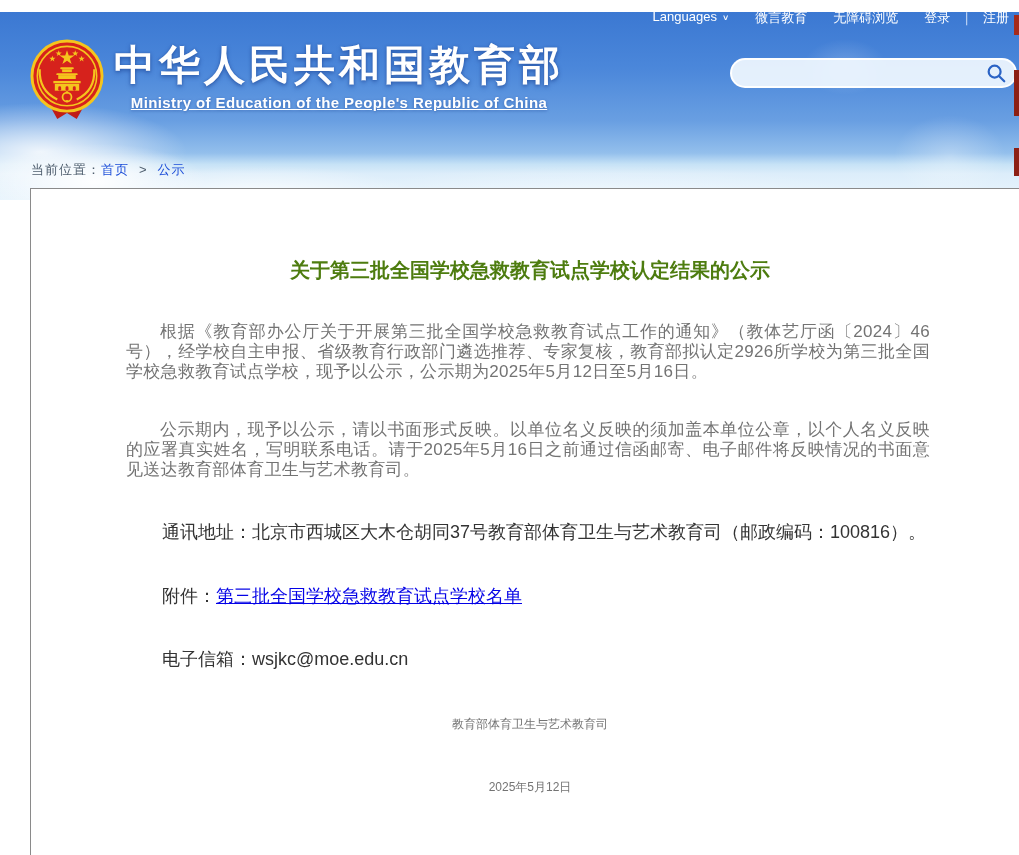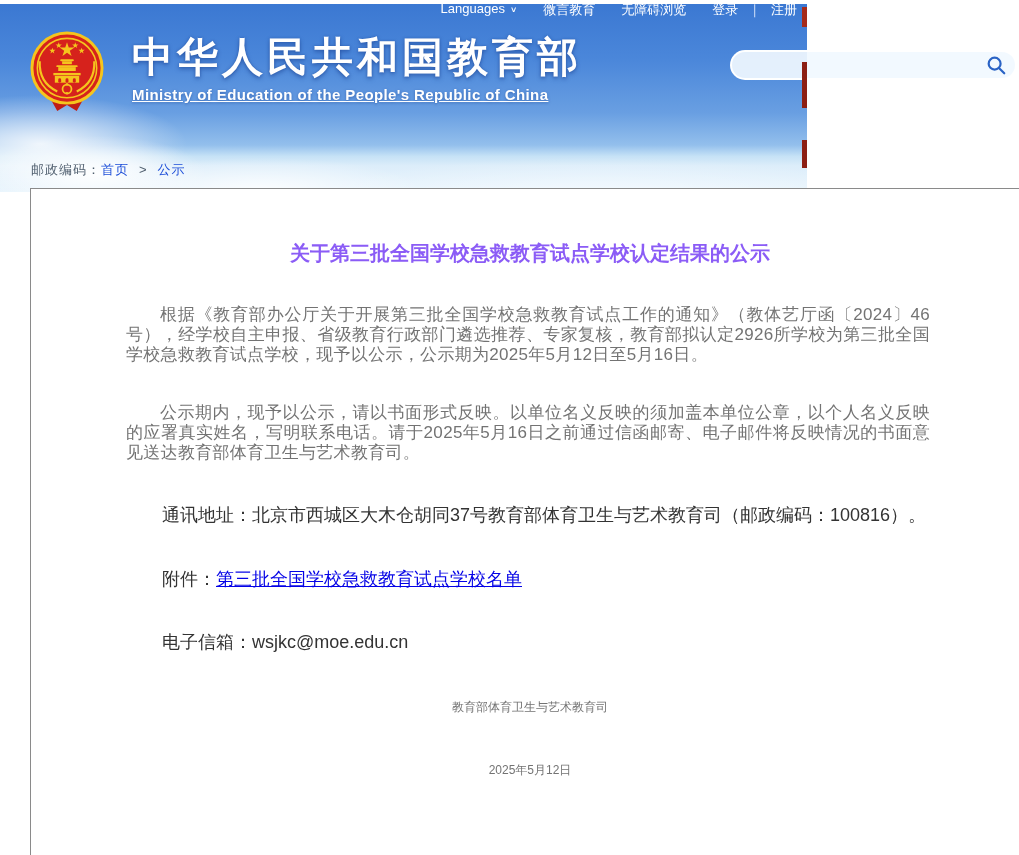--- a/index.html
+++ b/index.html
@@ -4,21 +4,21 @@
 <style>
   html,body{margin:0;padding:0;}
   body{
     width:1019px;height:855px;position:relative;overflow:hidden;
     background:#ffffff;
     font-family:"Liberation Sans","DejaVu Sans",sans-serif;
     -webkit-font-smoothing:antialiased;
   }
   
   .header{
-    position:absolute;left:0;top:4px;width:807px;height:188px;
+    position:absolute;left:0;top:12px;width:1019px;height:188px;
     background:
       radial-gradient(ellipse 160px 55px at 95px 170px, rgba(255,255,255,.95) 0%, rgba(255,255,255,0) 70%),
       radial-gradient(ellipse 210px 70px at 40px 140px, rgba(255,255,255,.85) 0%, rgba(255,255,255,0) 70%),
       radial-gradient(ellipse 230px 45px at 260px 185px, rgba(255,255,255,.8) 0%, rgba(255,255,255,0) 70%),
       radial-gradient(ellipse 420px 60px at 600px 195px, rgba(255,255,255,.55) 0%, rgba(255,255,255,0) 70%),
       radial-gradient(ellipse 60px 40px at 845px 55px, rgba(255,255,255,.20) 0%, rgba(255,255,255,0) 70%),
       radial-gradient(ellipse 80px 60px at 950px 145px, rgba(255,255,255,.30) 0%, rgba(255,255,255,0) 70%),
       linear-gradient(180deg,#3b78d2 0%, #4b87da 30%, #699fe2 58%, #93bfec 75%, #c6e2f6 81%, #dcedfa 86%, #e9f5fd 100%);
   }
   
@@ -27,21 +27,21 @@
     display:flex;align-items:flex-start;gap:0;
     color:#ffffff;font-size:13px;white-space:nowrap;
   }
   .topbar a{color:#ffffff;text-decoration:none;cursor:pointer;}
   .topbar .item{margin-left:26px;}
   .topbar .sep{margin:0 10px;color:#e8f1ff;}
   .chev{display:inline-block;font-size:10px;margin-left:5px;transform:scaleY(.8);}
   
   .logo-area{position:absolute;left:30px;top:25px;display:flex;align-items:flex-start;}
   .emblem{width:74px;height:84px;flex:0 0 auto;}
-  .titles{margin-left:28px;padding-top:8px;}
+  .titles{margin-left:10px;padding-top:8px;text-align:center;}
   .site-title{
     font-size:41px;font-weight:bold;color:#ffffff;letter-spacing:4px;line-height:1.0;
     text-shadow:0 2px 4px rgba(30,70,150,.65),0 0 2px rgba(30,70,150,.5);
   }
   .site-subtitle{
     margin-top:8px;font-size:15px;font-weight:bold;color:#ffffff;letter-spacing:.4px;
     text-shadow:0 1px 3px rgba(30,70,150,.6);
     text-decoration:underline;
   }
   
@@ -69,21 +69,21 @@
   }
   .breadcrumb a{color:#1d4ed8;text-decoration:none;cursor:pointer;}
   .breadcrumb .bsep{margin:0 10px;}
   
   .panel{
     position:absolute;left:30px;top:188px;width:995px;height:730px;
     background:#ffffff;border:1px solid #8a8a8a;box-sizing:border-box;
   }
   .panel-inner{padding:50px 90px 60px 95px;color:#333333;}
   .article-title{
-    margin:0;text-align:center;font-size:20px;line-height:28px;font-weight:bold;color:#8b5cf6;
+    margin:17px;text-align:center;font-size:20px;line-height:28px;font-weight:bold;color:#4d7c0f;
   }
   .para{
     margin:38px 4px 0 0;font-size:17px;line-height:20px;color:#737373;
     text-align:justify;text-indent:2em;letter-spacing:.3px;
   }
   .line{margin:36px 0 0 0;font-size:18px;line-height:32px;color:#333333;text-indent:2em;}
   .line.email-line{margin-top:31px;}
   .line.attach-line{margin-top:32px;}
   .attach-link{color:#0402e6;text-decoration:underline;cursor:pointer;}
   .right-line{margin:33px 0 0 0;font-size:12px;line-height:32px;color:#737373;text-align:center;}
@@ -155,21 +155,21 @@
       <line x1="15.5" y1="15.5" x2="21" y2="21" stroke="#2a63c5" stroke-width="2.4" stroke-linecap="round"></line>
     </svg>
   </div>
 
   <div class="edge-strip s1"></div>
   <div class="edge-strip s2"></div>
   <div class="edge-strip s3"></div>
 </div>
 
 <div class="breadcrumb">
-  <span>邮政编码：</span><a>首页</a><span class="bsep">&gt;</span><a>公示</a>
+  <span>当前位置：</span><a>首页</a><span class="bsep">&gt;</span><a>公示</a>
 </div>
 
 <div class="panel">
   <div class="panel-inner">
 
     <h1 class="article-title">关于第三批全国学校急救教育试点学校认定结果的公示</h1>
 
     <p class="para">根据《教育部办公厅关于开展第三批全国学校急救教育试点工作的通知》（教体艺厅函〔2024〕46号），经学校自主申报、省级教育行政部门遴选推荐、专家复核，教育部拟认定2926所学校为第三批全国学校急救教育试点学校，现予以公示，公示期为2025年5月12日至5月16日。</p>
     <p class="para">公示期内，现予以公示，请以书面形式反映。以单位名义反映的须加盖本单位公章，以个人名义反映的应署真实姓名，写明联系电话。请于2025年5月16日之前通过信函邮寄、电子邮件将反映情况的书面意见送达教育部体育卫生与艺术教育司。</p>
 

